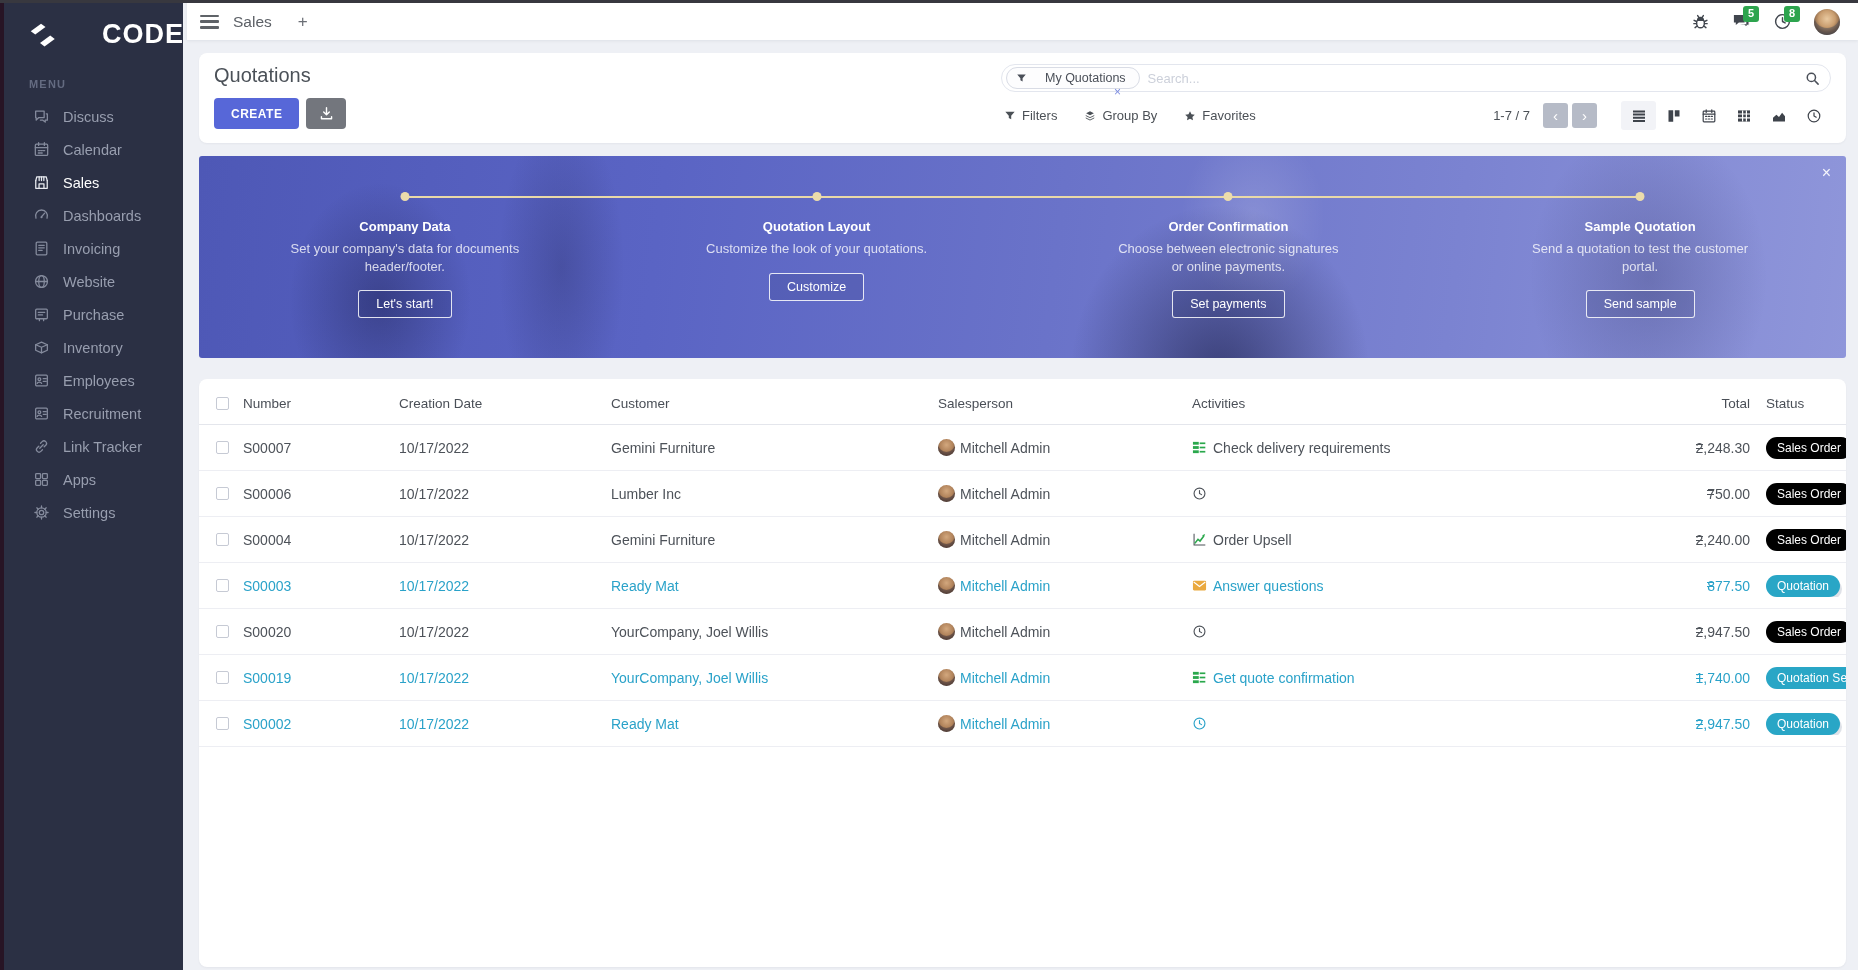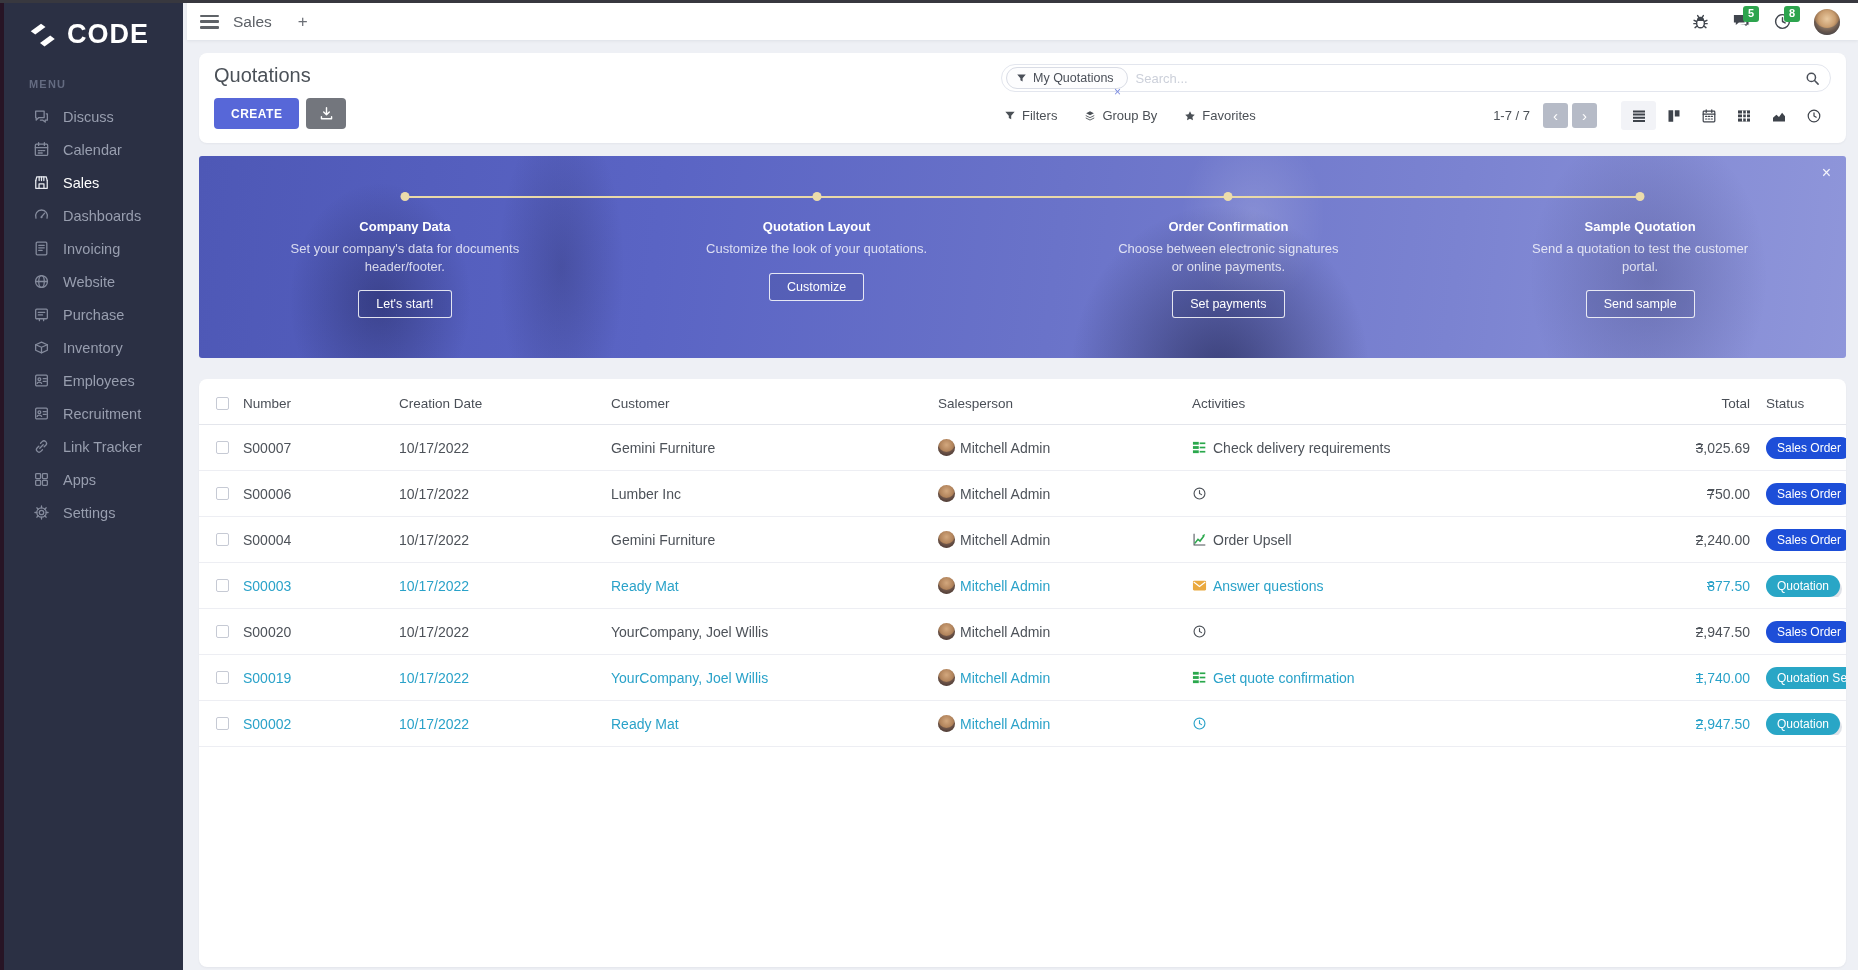--- a/index.html
+++ b/index.html
@@ -6,21 +6,21 @@
   html,body { width:1858px; height:970px; overflow:hidden;
     font-family:"Liberation Sans", sans-serif; background:#eef0f5; color:#4d5259; }
 
   .top-strip { position:fixed; top:0; left:0; right:0; height:3px; background:#38383f; z-index:60; }
 
   
   .sidebar { position:fixed; left:0; top:0; bottom:0; width:183px; background:#2b3044;
     border-left:4px solid #271425; z-index:50; padding-top:3px; }
   .logo { display:flex; align-items:center; gap:9px; padding:16px 0 14px 24px; }
   .logo-mark svg { width:30px; height:24px; display:block; }
-  .logo-text { color:#fff; font-size:27px; font-weight:bold; letter-spacing:1px; }
+  .logo-text { color:#fff; font-size:27px; font-weight:bold; letter-spacing:1px;margin-left:35px; }
   .menu-label { color:#646b81; font-size:11px; letter-spacing:1.2px; font-weight:bold;
     padding:14px 0 10px 25px; }
   .nav-item { display:flex; align-items:center; height:33px; padding-left:29px;
     color:#989eaf; font-size:14.5px; cursor:pointer; }
   .nav-item .icon { width:17px; height:17px; margin-right:13px; color:#858b9d; }
   .nav-item.active { color:#ffffff; }
   .nav-item.active .icon { color:#e8eaf0; }
 
   .icon { display:inline-flex; align-items:center; justify-content:center; }
   .icon svg { width:100%; height:100%; display:block; }
@@ -51,21 +51,21 @@
   .panel-buttons { margin-top:11px; display:flex; gap:7px; }
   .btn-create { background:#5767d8; color:#fff; border:none; border-radius:4px;
     font-size:12px; font-weight:bold; letter-spacing:.5px; padding:8px 17px; cursor:pointer; }
   .btn-export { background:#73767d; border:none; border-radius:4px; width:40px; height:31px;
     color:#fff; cursor:pointer; display:flex; align-items:center; justify-content:center; }
   .btn-export .icon { width:15px; height:15px; }
 
   .panel-right { width:830px; }
   .search-box { position:relative; height:28px; border:1px solid #e3e6ee; border-radius:15px;
     display:flex; align-items:center; padding:0 10px 0 4px; background:#fff; }
-  .facet { display:flex; align-items:center; gap:6px; border:1px solid #d9dce5; border-radius:12px;
+  .facet { display:flex; align-items:center; gap:18px; border:1px solid #d9dce5; border-radius:12px;
     padding:3px 13px 3px 9px; font-size:12.5px; color:#4a4f58; background:#fdfdfe; cursor:pointer; white-space:nowrap; }
   .facet .icon { width:11px; height:11px; color:#4a4f58; }
   .facet-remove { position:absolute; left:112px; top:21px; color:#7c8ce0; font-size:12px; cursor:pointer; line-height:1; }
   .search-input { flex:1; border:none; outline:none; font-size:13px; padding:0 8px; color:#6d28d9;
     font-family:"Liberation Sans", sans-serif; background:transparent; }
   .search-input::placeholder { color:#ccd0da; }
   .search-glass { width:15px; height:15px; color:#4a4f58; cursor:pointer; }
 
   .controls-row { display:flex; align-items:center; margin-top:9px; padding-left:3px; }
   .ctl { display:flex; align-items:center; gap:6px; font-size:13px; color:#4b5056; cursor:pointer; margin-right:27px; }
@@ -119,21 +119,21 @@
   .mini-avatar { width:17px; height:17px; border-radius:50%; flex:0 0 auto;
     background: radial-gradient(circle at 50% 35%, #d3a87e 0%, #b2845c 45%, #7a5a40 70%, #4a3a2e 100%);
     box-shadow: inset 0 -4px 0 rgba(50,45,60,.45); }
   .act { display:flex; align-items:center; gap:6px; }
   .act .icon { width:15px; height:15px; }
   .amt { position:relative; display:inline-block; }
   .amt::before, .amt::after { content:""; position:absolute; left:0; width:7px; height:1.2px; background:currentColor; }
   .amt::before { top:4px; } .amt::after { top:8px; }
   .badge { display:inline-block; color:#fff; font-size:12px; padding:4px 11px; border-radius:12px;
     white-space:nowrap; box-shadow:3px 3px 0 -1px #dfe2e8; }
-  .badge.success { background:#1d4ed8; }
+  .badge.success { background:#000000; }
   .badge.info { background:#29a6c6; }
   .trow.tfoot { height:41px; font-weight:bold; color:#3e434b; border-bottom:1px solid #e9ebf0; }
 </style>
 </head>
 <body>
 
 <div class="top-strip"></div>
 
 <aside class="sidebar">
   <div class="logo">
@@ -474,21 +474,21 @@
                   <rect x="8.2" y="2.6" width="6" height="1.8"></rect>
                   <rect x="1" y="6.5" width="6.2" height="3"></rect>
                   <rect x="8.2" y="7.1" width="6" height="1.8"></rect>
                   <rect x="1" y="11" width="6.2" height="3"></rect>
                   <rect x="8.2" y="11.6" width="6" height="1.8"></rect>
                 </g>
               </svg>
             </span>
             <span>Check delivery requirements</span>
           </span>
-          <span class="cell num"><span class="amt">3,025.69</span></span>
+          <span class="cell num"><span class="amt">2,248.30</span></span>
           <span class="cell status-cell"><span class="badge success">Sales Order</span></span>
         </div>
         <div class="trow">
           <span class="cell">
             <span class="cb"></span>
           </span>
           <span class="cell">S00006</span>
           <span class="cell">10/17/2022</span>
           <span class="cell">Lumber Inc</span>
           <span class="cell sp">

